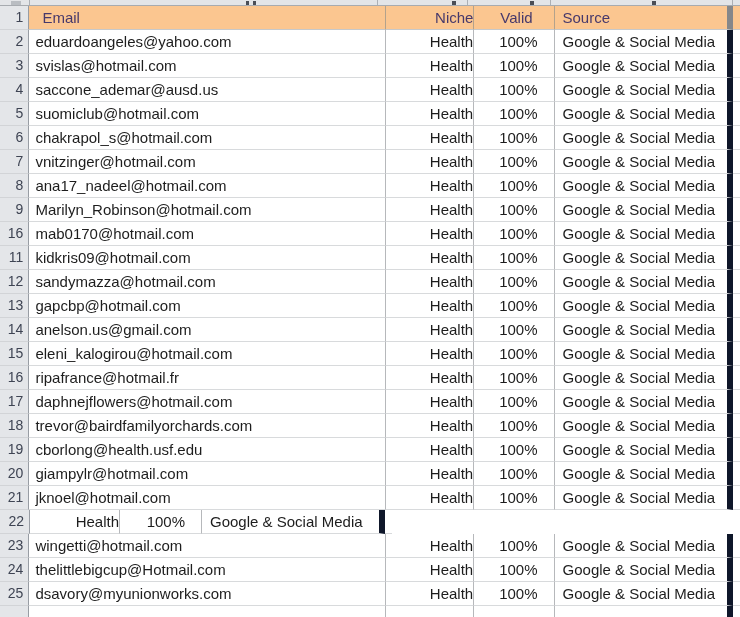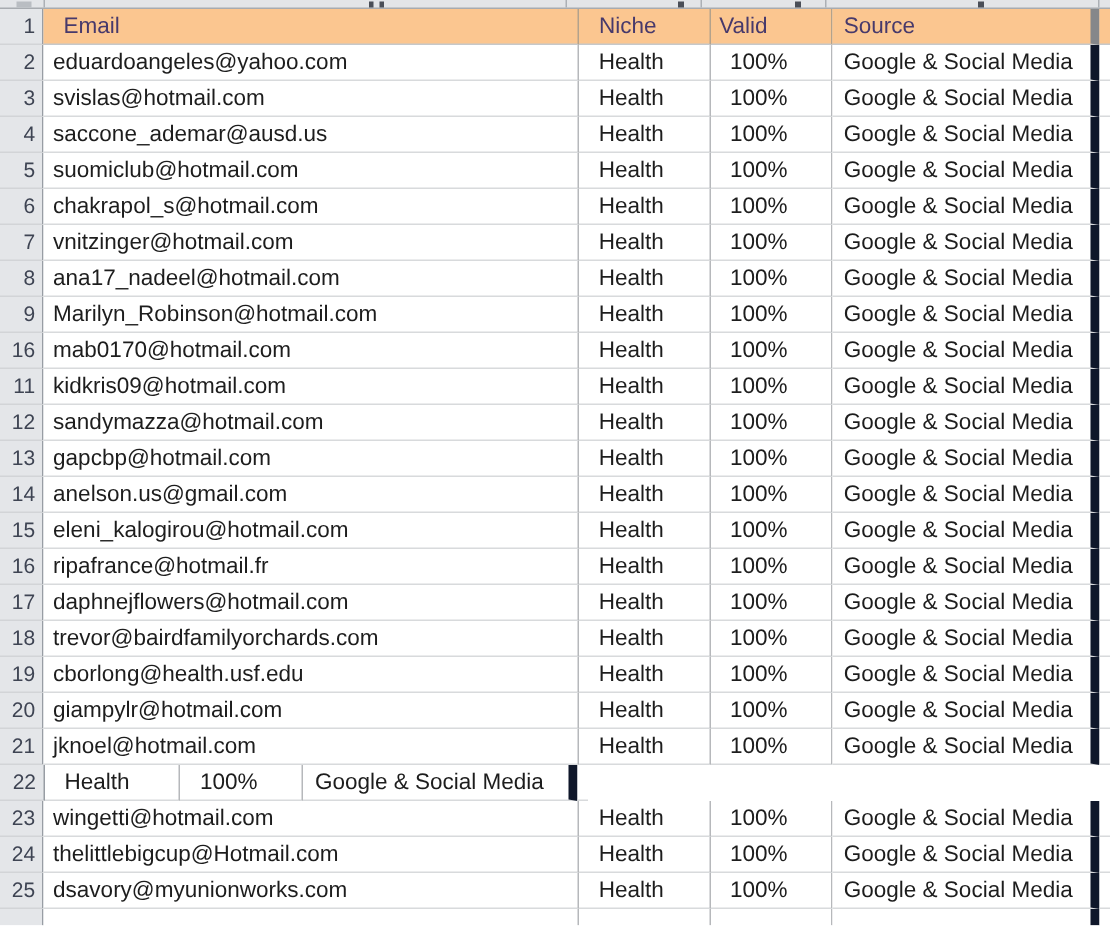--- a/index.html
+++ b/index.html
@@ -25,35 +25,35 @@
     font-size:15px;line-height:23px;white-space:nowrap;overflow:hidden;
     color:#1D1D1D;
   }
   .sliver .cell{border-bottom:none;}
   .gutter{
     width:30px;background:#E4E6E9;color:#3E4453;
     border-right:1px solid #989DA4;border-bottom:1px solid #D2D4D7;
     font-size:14px;text-align:right;padding-right:5px;
   }
   .c-email {width:366px;padding-left:6px;}
-  .c-niche {width:90px;padding-left:13px;}
-  .c-valid {width:82px;text-align:center;padding-right:16px;}
+  .c-niche {width:90px;padding-left:13px;text-align:right;}
+  .c-valid {width:82px;text-align:right;padding-right:16px;}
   .c-source{width:183px;padding-left:8px;border-right:6px solid #0f172a;}
   .c-stub  {width:7px;border-right:none;}
 
   .header .cell{
     background:#FBC690;color:#47396B;
     border-right-color:#B3A28C;border-bottom-color:#C6C8CA;
   }
   .header .gutter{
     background:#E4E6E9;color:#3E4453;
     border-right-color:#989DA4;border-bottom-color:#D2D4D7;
   }
   .header .c-email{padding-left:13px;}
-  .header .c-valid{text-align:left;padding-left:5px;padding-right:0;}
+  .header .c-valid{text-align:center;padding-left:5px;padding-right:0;}
   .header .c-source{border-right-color:#85878A;}
 </style>
 </head>
 <body>
 
 <div class="sheet">
 
   <div class="topstrip">
     <div class="cornermark" style="left:11px;top:1px;width:10px;height:4px;"></div>
     <div class="sep" style="left:29px;"></div>

